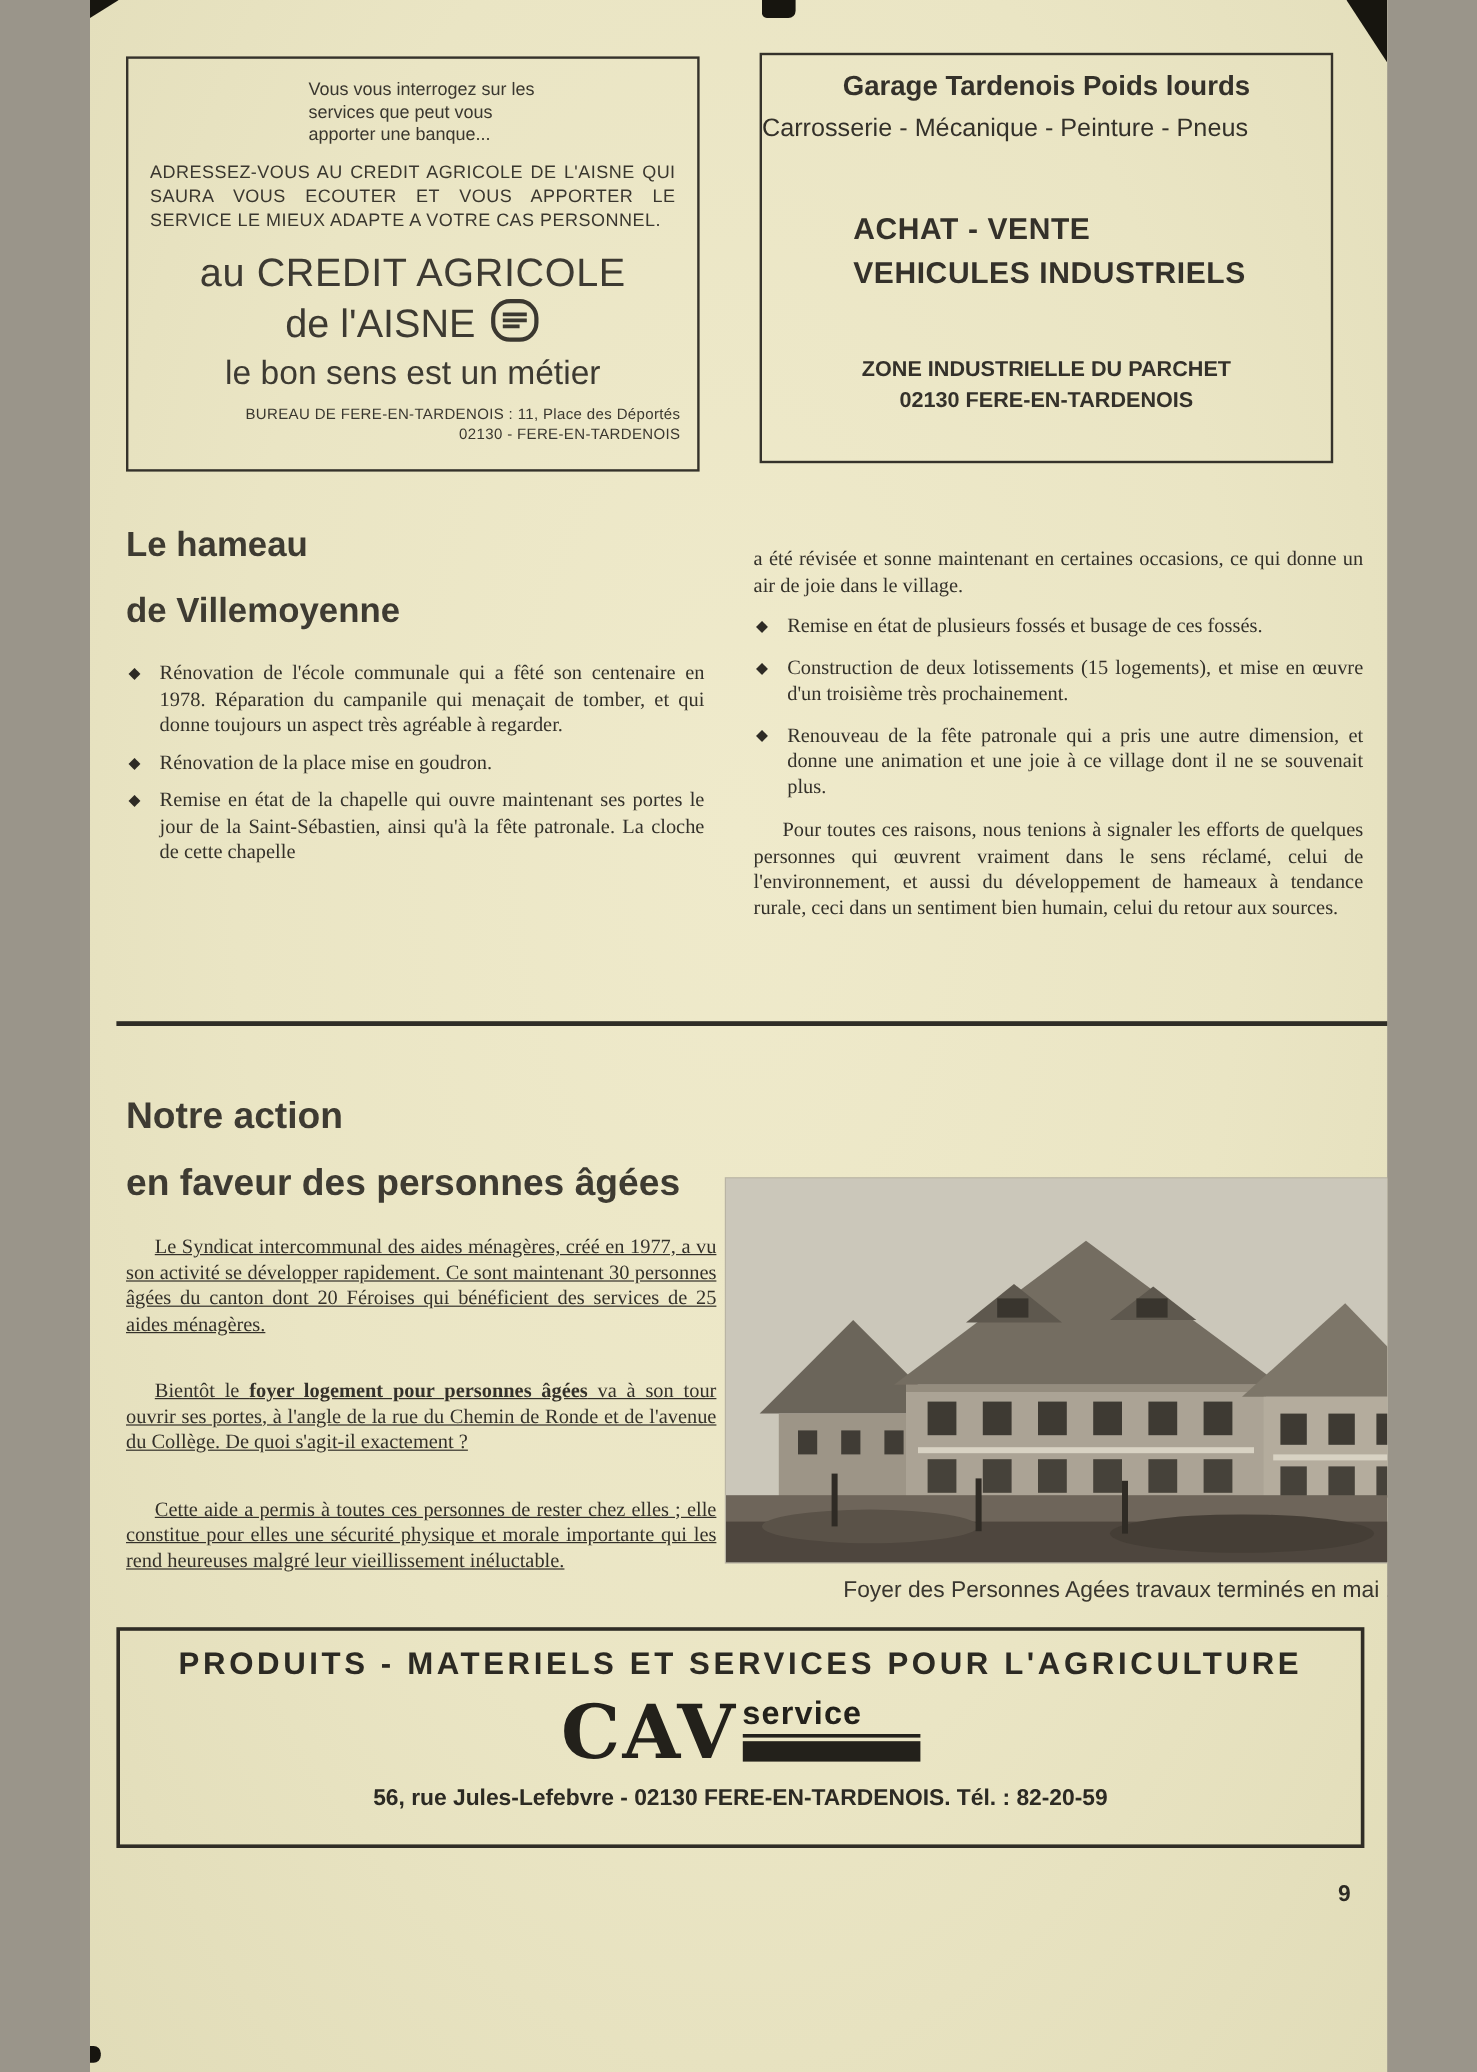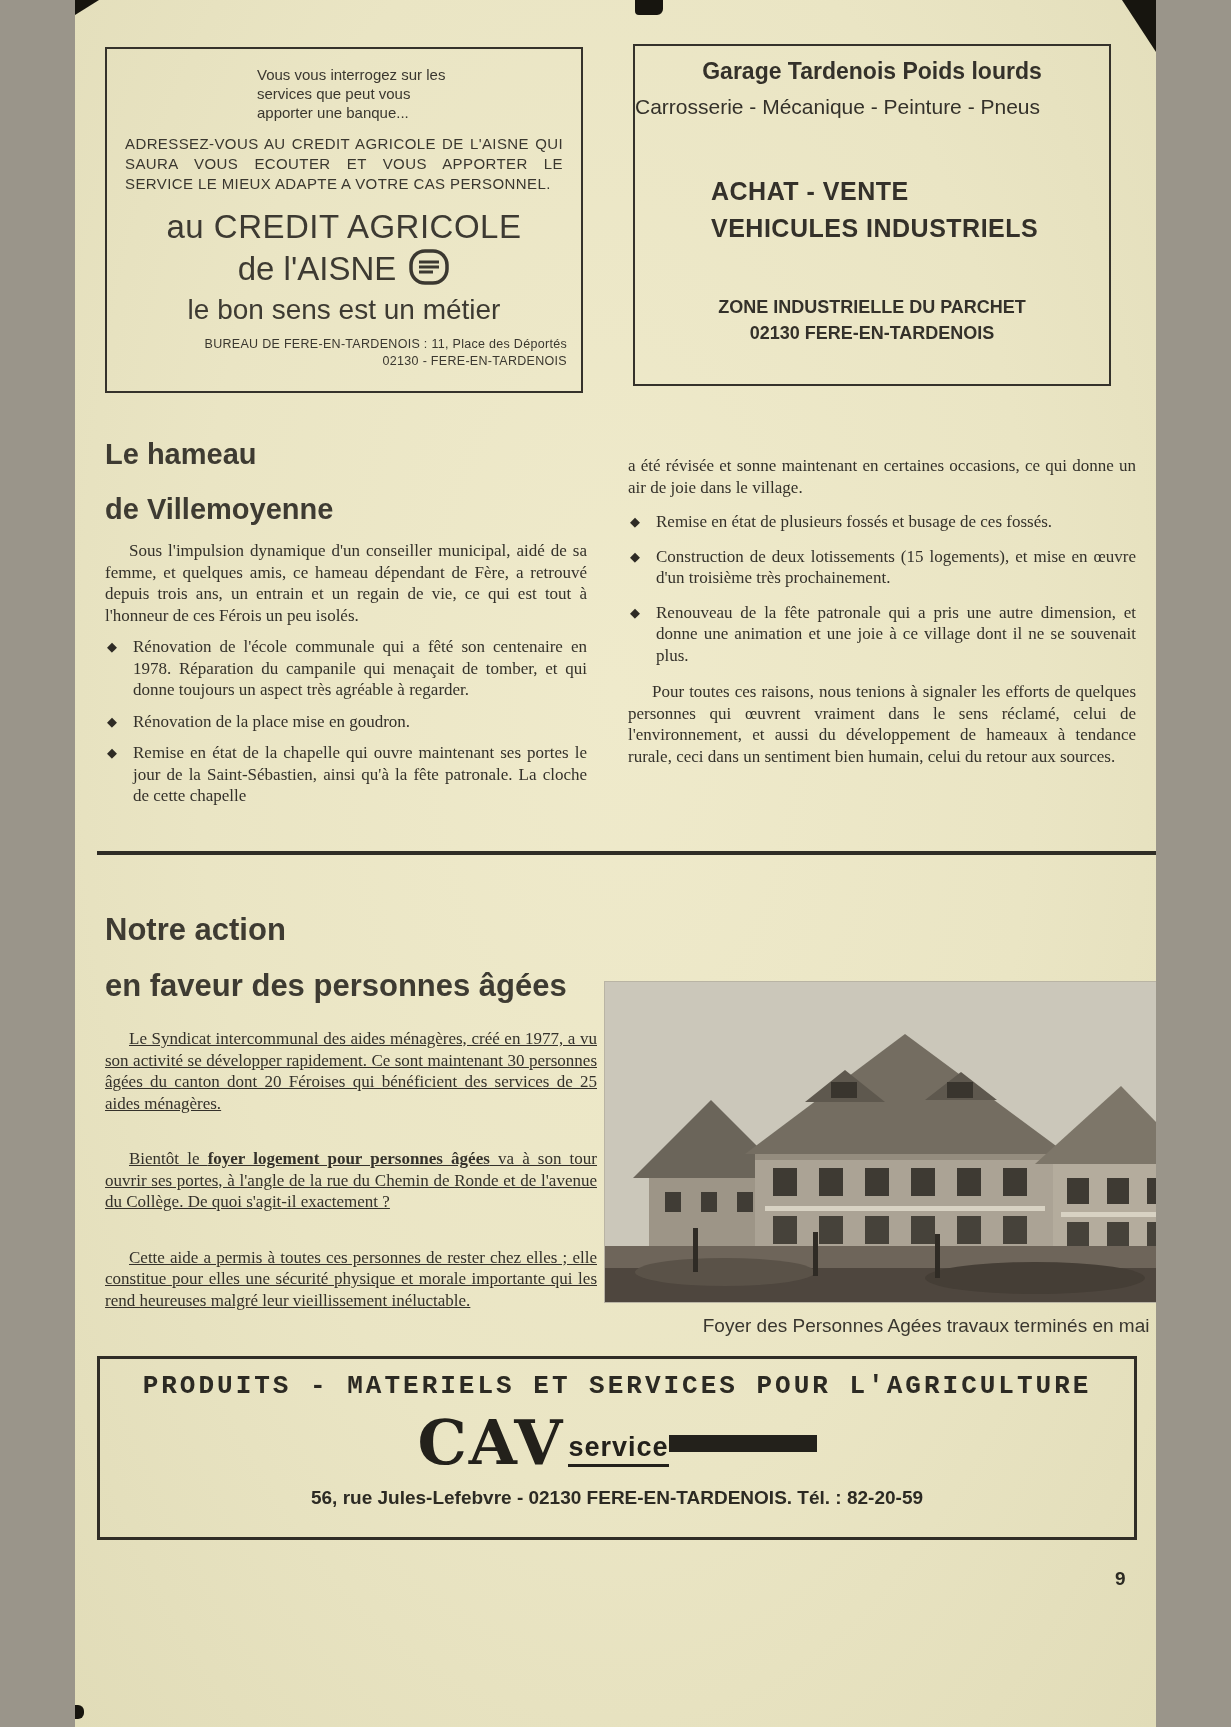--- a/index.html
+++ b/index.html
@@ -58,24 +58,24 @@
 
   .rule { position:absolute; left:22px; top:851px; width:1186px; height:4px; background:#2f2d26; }
 
   
   .photo { position:absolute; left:530px; top:982px; width:592px; height:320px; background:#c8c4b7; box-shadow:0 0 0 1px #b9b4a4; }
   .photo svg { display:block; width:100%; height:100%; }
   .caption { position:absolute; left:530px; top:1315px; width:592px; text-align:right; font-family:"Liberation Sans", sans-serif; font-size:19px; color:#3a372f; }
 
   
   .ad-cav { left:22px; top:1356px; width:1040px; height:184px; border:3px solid #302d26; }
-  .cav-title { margin-top:12px; text-align:center; font-family:Liberation Mono, monospace; font-weight:bold; font-size:26px; letter-spacing:3px; color:#2c2a23; }
+  .cav-title { margin-top:12px; text-align:center; font-family:Liberation Sans, sans-serif; font-weight:bold; font-size:26px; letter-spacing:3px; color:#2c2a23; }
   .cav-logo-row { display:flex; justify-content:center; align-items:flex-end; margin-top:8px; height:64px; }
   .cav-main { font-family:"DejaVu Serif", serif; font-weight:bold; font-size:62px; line-height:60px; letter-spacing:2px; color:#23211b; }
-  .cav-service-unit { display:flex; flex-direction:row; margin-left:4px; margin-bottom:6px; }
+  .cav-service-unit { display:flex; flex-direction:column; margin-left:4px; margin-bottom:6px; }
   .cav-service { font-family:"Liberation Sans", sans-serif; font-weight:bold; font-size:27px; letter-spacing:1px; color:#23211b; border-bottom:3px solid #23211b; padding-bottom:1px; }
   .cav-bar { width:148px; height:17px; background:#23211b; margin-top:3px; }
   .cav-addr { margin-top:14px; text-align:center; font-family:"Liberation Sans", sans-serif; font-weight:bold; font-size:19px; color:#2c2a23; }
 
   .page-num { position:absolute; left:1040px; top:1568px; font-family:"Liberation Sans", sans-serif; font-weight:bold; font-size:19px; color:#2c2a23; }
 </style>
 </head>
 <body>
 
 <div class="page">
@@ -111,21 +111,20 @@
     <div class="g-achat">ACHAT - VENTE</div>
     <div class="g-veh">VEHICULES INDUSTRIELS</div>
     <div class="g-zone">ZONE INDUSTRIELLE DU PARCHET</div>
     <div class="g-city">02130 FERE-EN-TARDENOIS</div>
   </div>
 
   <div class="h-title a1-t1">Le hameau</div>
   <div class="h-title a1-t2">de Villemoyenne</div>
 
   <div class="col col-l1">
-    <p class="para indent">Sous l'impulsion dynamique d'un conseiller municipal, aidé de sa femme, et quelques amis, ce hameau dépendant de Fère, a retrouvé depuis trois ans, un entrain et un regain de vie, ce qui est tout à l'honneur de ces Férois un peu isolés.</p>
     <div class="bullet-item">
       <span class="diamond">◆</span>
       <span>Rénovation de l'école communale qui a fêté son centenaire en 1978. Réparation du campanile qui menaçait de tomber, et qui donne toujours un aspect très agréable à regarder.</span>
     </div>
     <div class="bullet-item">
       <span class="diamond">◆</span>
       <span>Rénovation de la place mise en goudron.</span>
     </div>
     <div class="bullet-item">
       <span class="diamond">◆</span>

